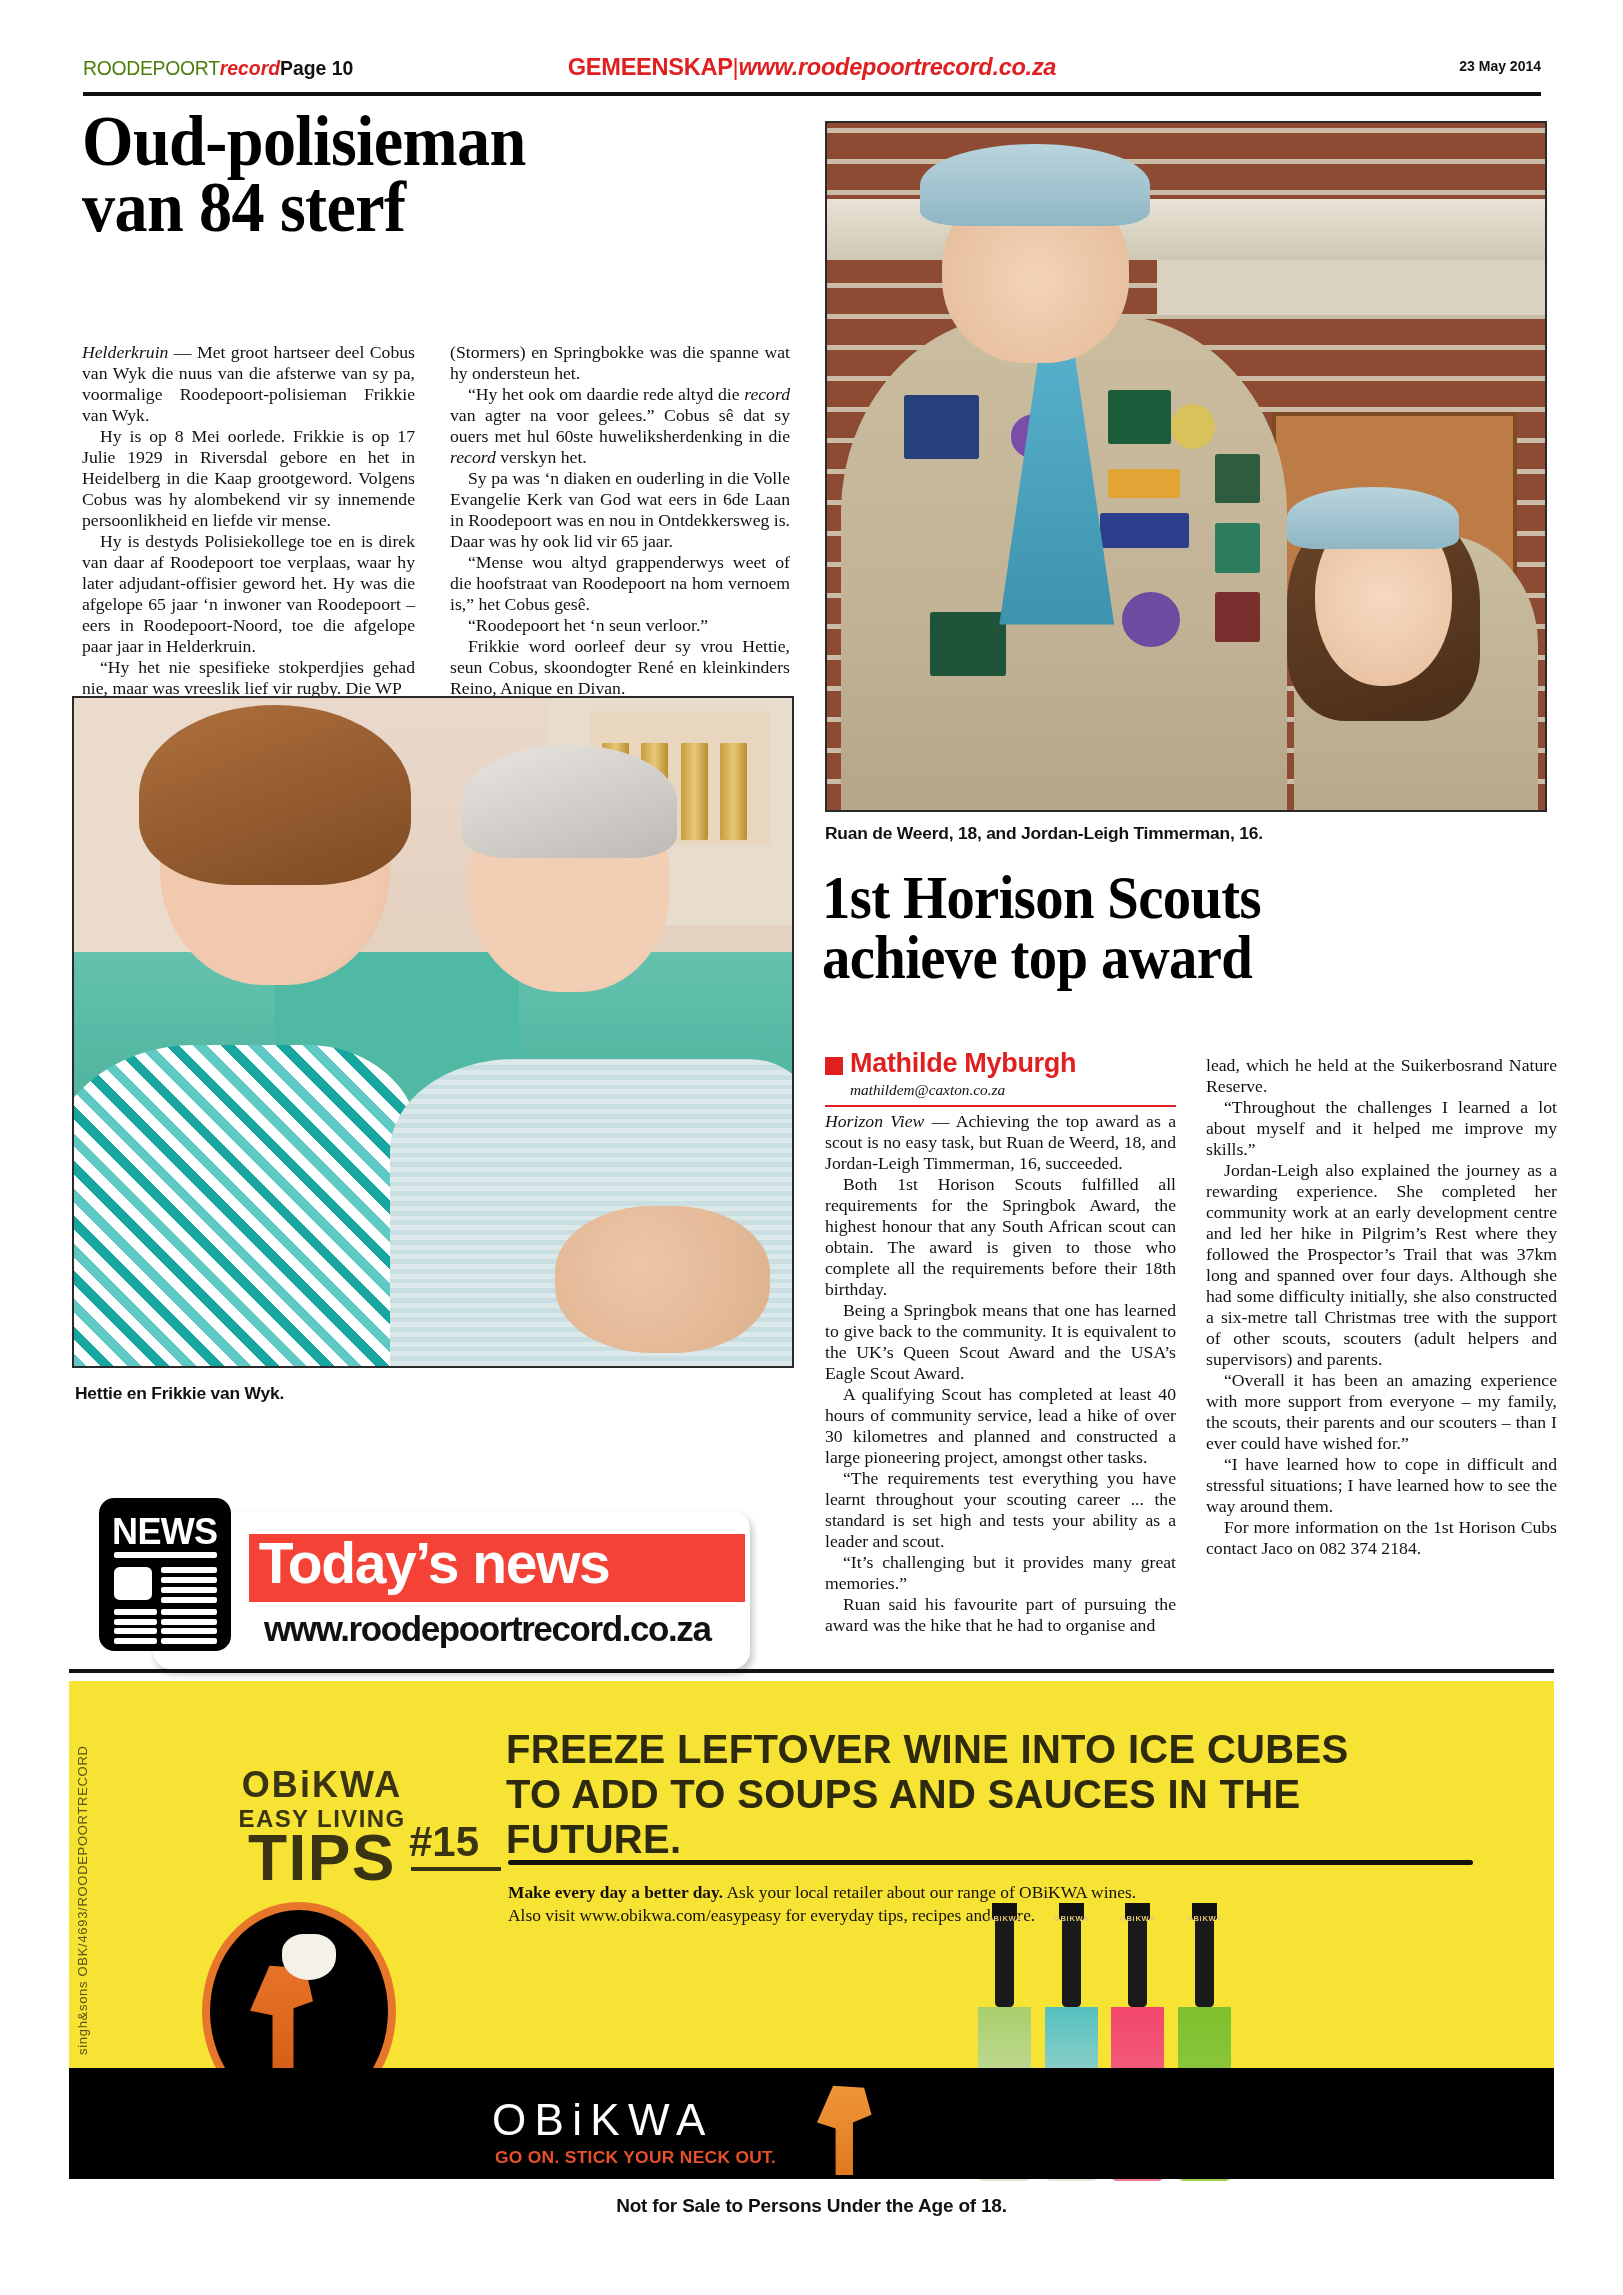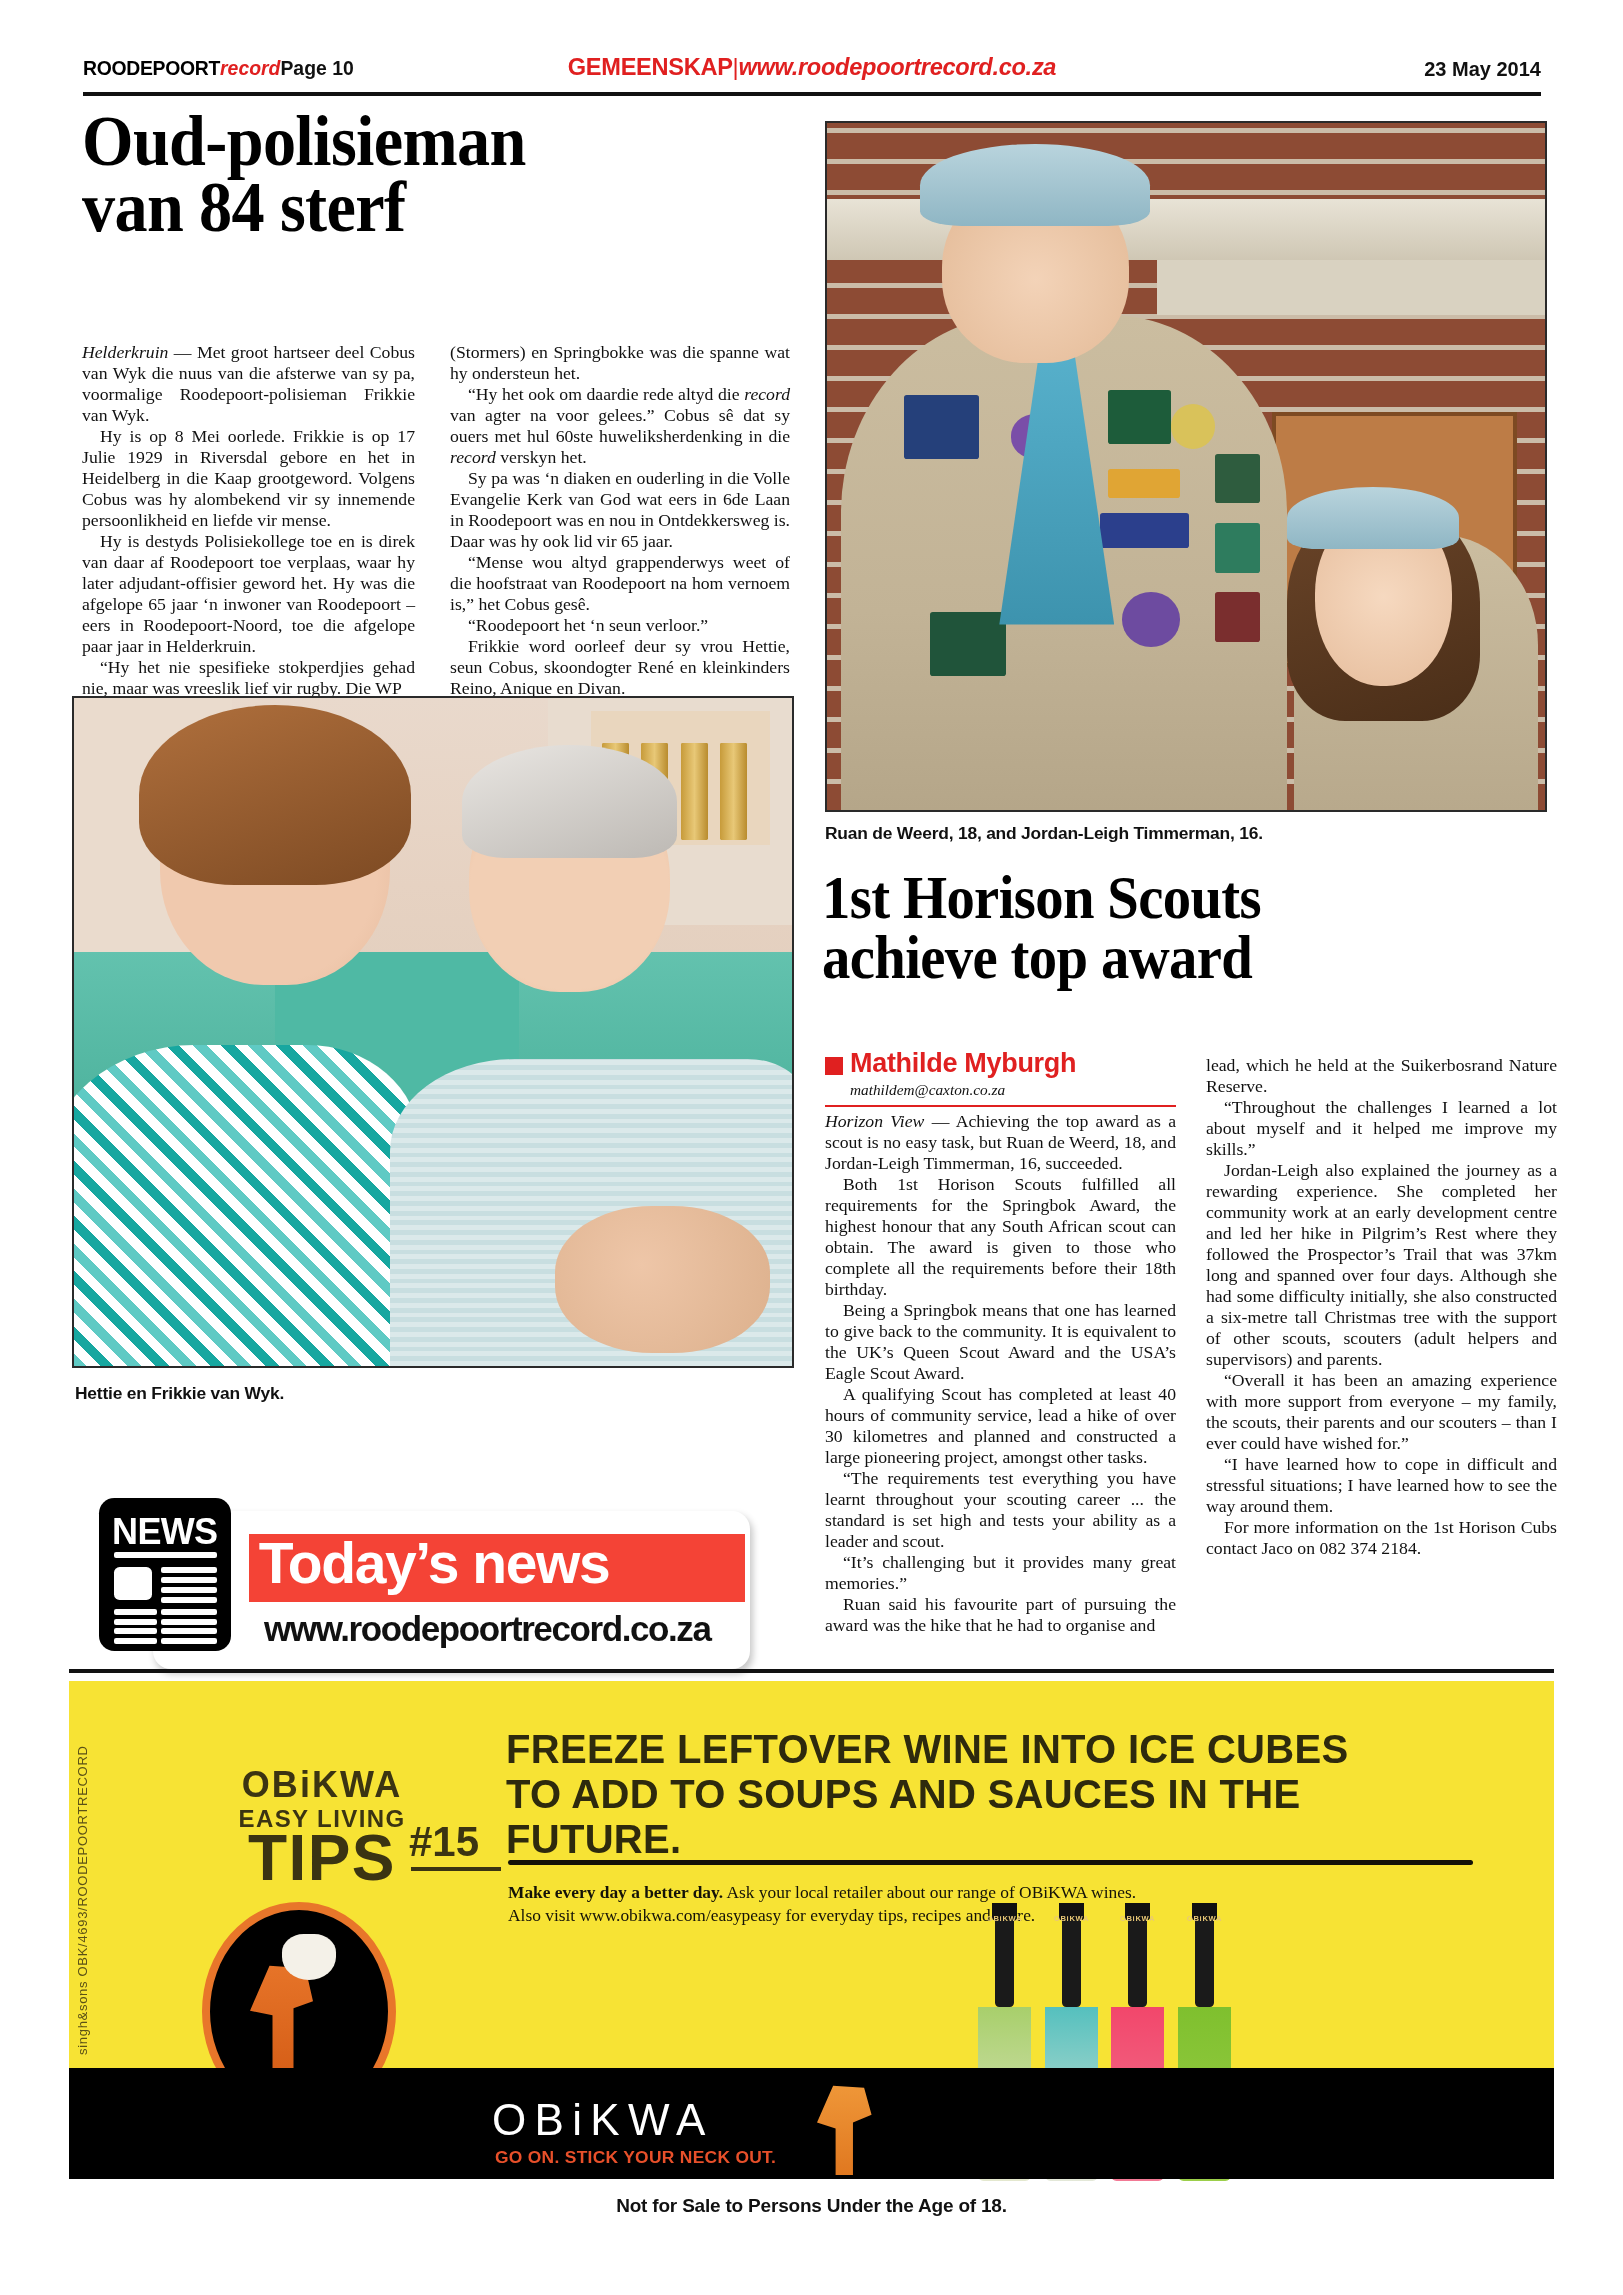--- a/index.html
+++ b/index.html
@@ -10,29 +10,29 @@
     position:relative;
     overflow:hidden;
   }
   .page{position:absolute;inset:0;}
 
   
   .masthead{
     position:absolute;left:83px;top:57px;width:1458px;height:30.5px;
   }
   .mh-left{position:absolute;left:0;top:0;white-space:nowrap;font-family:"Liberation Sans",sans-serif;font-size:19.4px;}
-  .mh-left .red{color:#000000;font-weight:bold;letter-spacing:-0.3px;}
+  .mh-left .red{color:#4d7c0f;font-weight:normal;letter-spacing:-0.3px;}
   .mh-left .red-ital{color:#e02020;font-style:italic;font-weight:bold;}
   .mh-left .blk{color:#111;font-weight:bold;}
   .mh-center{position:absolute;left:50%;top:-2.8px;transform:translateX(-50%);white-space:nowrap;
     font-family:"Liberation Sans",sans-serif;font-size:23.6px;font-weight:bold;color:#e02020;letter-spacing:-0.3px;}
   .mh-center .sep{color:#e02020;font-weight:normal;}
   .mh-center .ital{font-style:italic;}
   .mh-right{position:absolute;right:0;top:1.4px;white-space:nowrap;font-family:"Liberation Sans",sans-serif;
-    font-size:20px;font-weight:bold;color:#111;}
+    font-size:14px;font-weight:bold;color:#111;}
   .mh-rule{position:absolute;left:83px;top:92px;width:1458px;height:3.5px;background:#111;}
 
   
   .hl-afr{
     position:absolute;left:82px;top:108px;width:708px;
     font-family:"Liberation Serif",serif;font-weight:bold;
     font-size:72px;line-height:0.92;letter-spacing:-0.7px;color:#000;
     transform:scaleX(0.92);transform-origin:left top;
   }
   .hl-afr .l2{display:block;}

